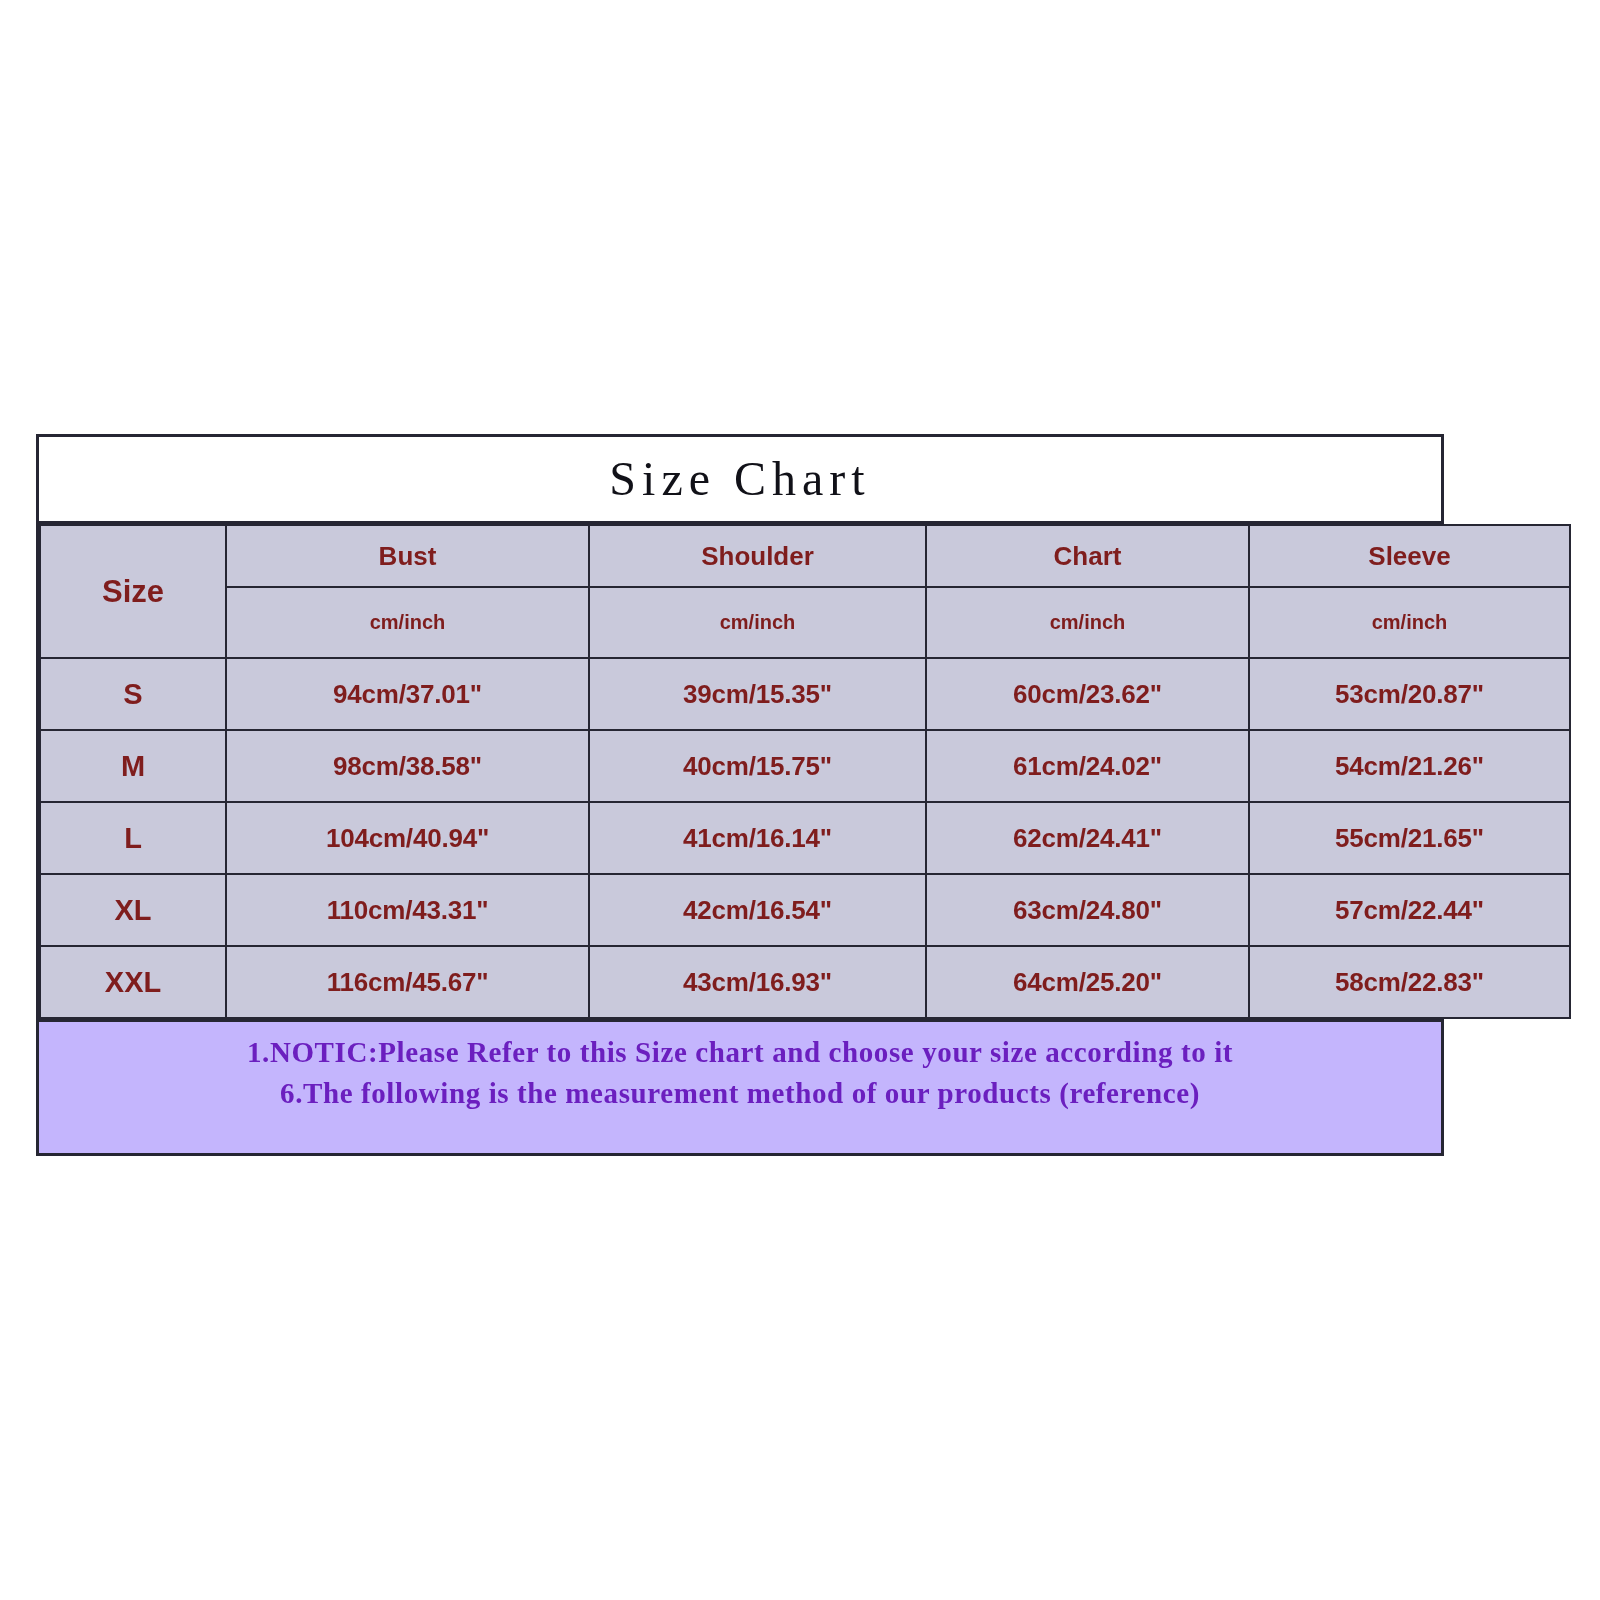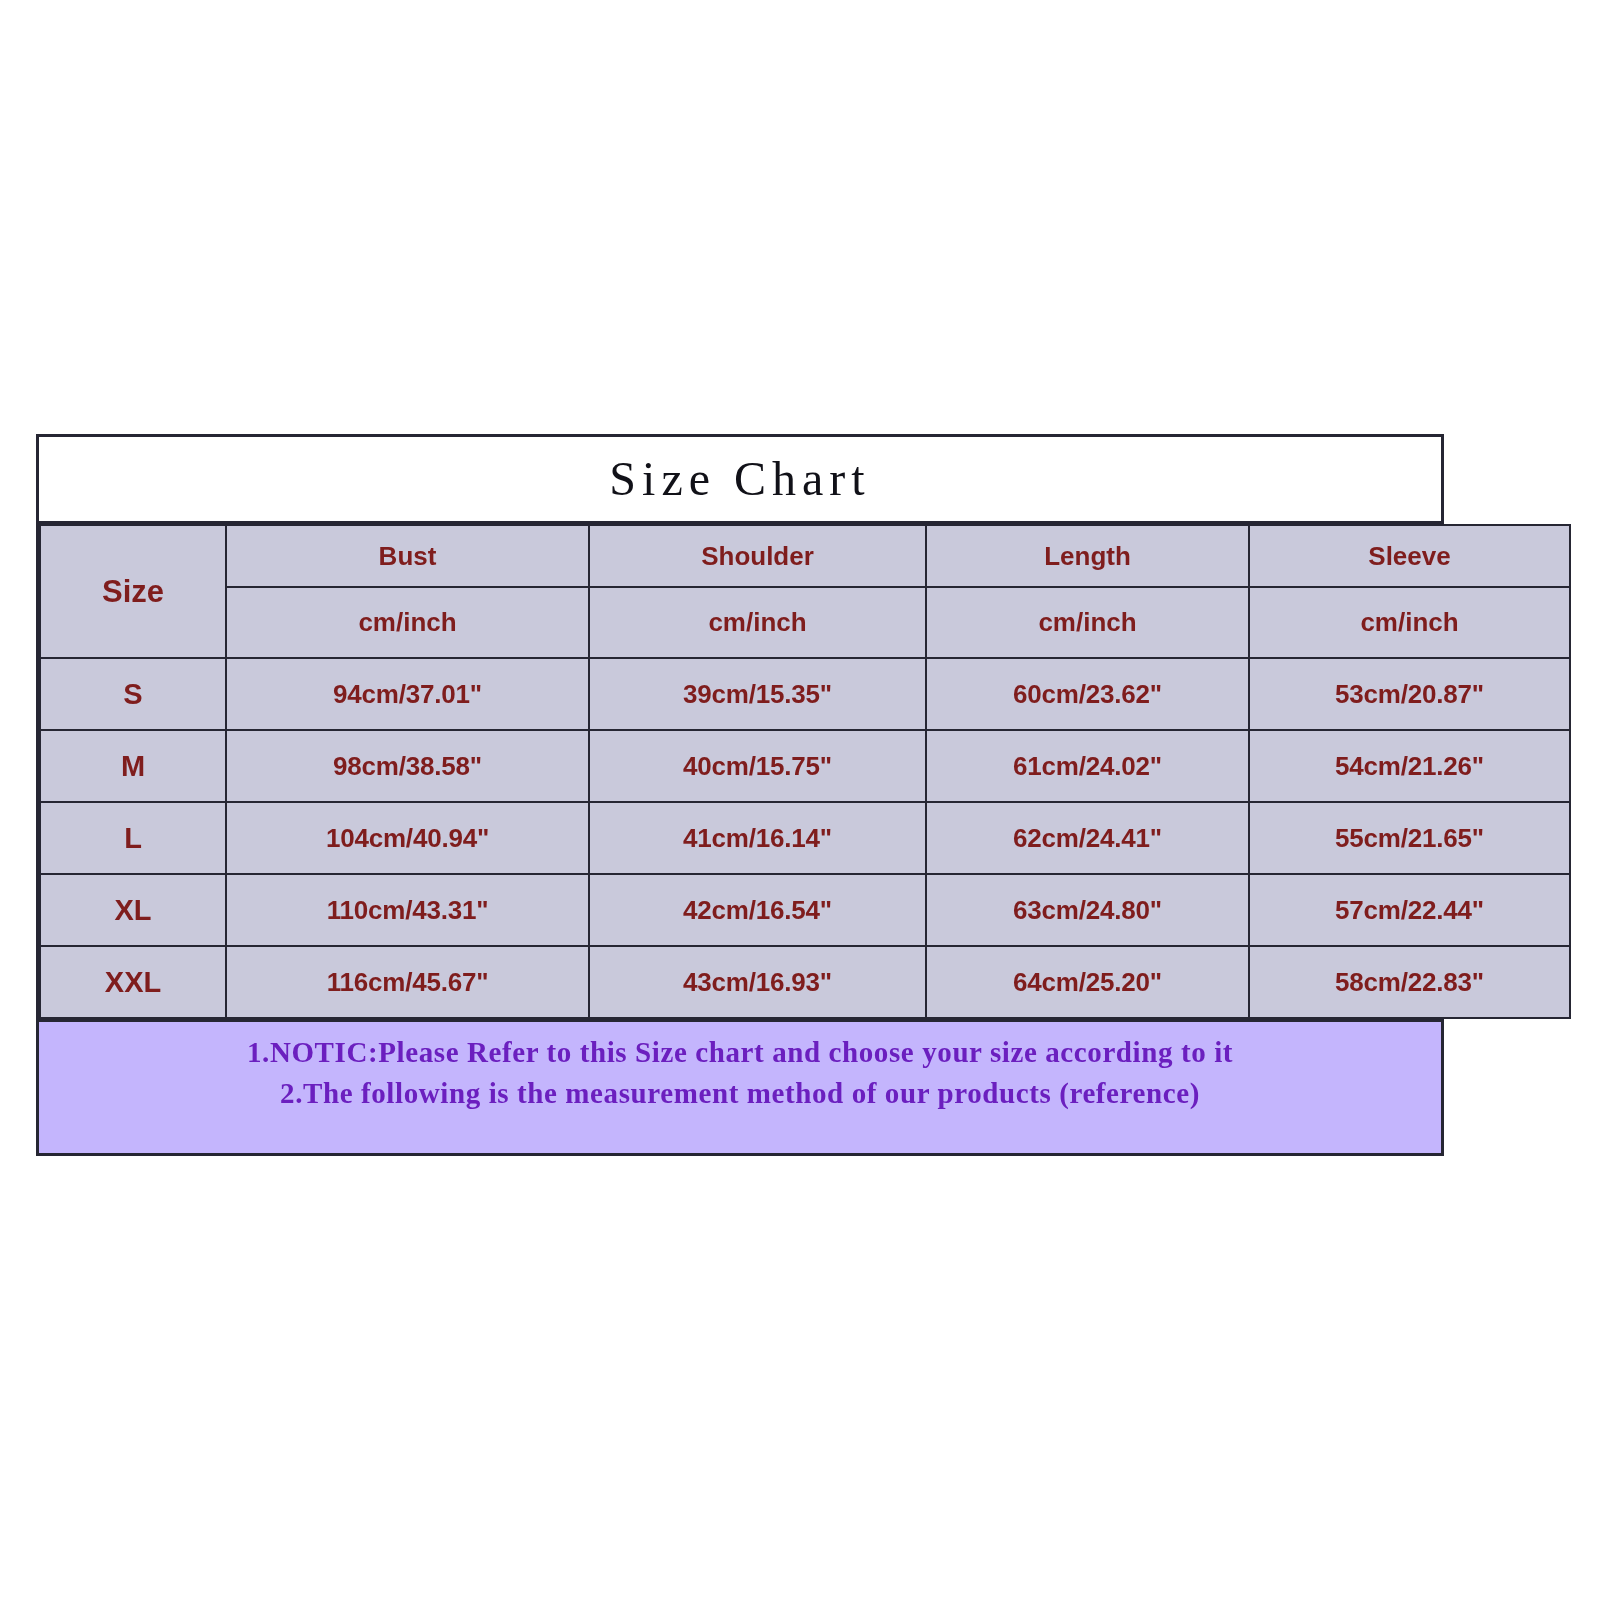--- a/index.html
+++ b/index.html
@@ -77,21 +77,21 @@
 
   th.size-head {
     font-size: 31px;
     height: 129px;
   }
   th.metric-head {
     font-size: 26px;
     height: 60px;
   }
   th.unit-head {
-    font-size: 26px;
+    font-size: 20px;
     height: 69px;
     font-weight: bold;
     margin-left: 45px;
   }
   td.size-label {
     font-size: 29px;
     height: 70px;
   }
   td.measure {
     font-size: 26px;
@@ -137,21 +137,21 @@
       <col class="c-bust">
       <col class="c-shoulder">
       <col class="c-sleeve">
       <col class="c-length">
     </colgroup>
     <thead>
       <tr>
         <th class="size-head" rowspan="2">Size</th>
         <th class="metric-head">Bust</th>
         <th class="metric-head">Shoulder</th>
-        <th class="metric-head">Length</th>
+        <th class="metric-head">Chart</th>
         <th class="metric-head">Sleeve</th>
       </tr>
       <tr>
         <th class="unit-head">cm/inch</th>
         <th class="unit-head">cm/inch</th>
         <th class="unit-head">cm/inch</th>
         <th class="unit-head">cm/inch</th>
       </tr>
     </thead>
     <tbody>
@@ -188,16 +188,16 @@
         <td class="measure">116cm/45.67"</td>
         <td class="measure">43cm/16.93"</td>
         <td class="measure">64cm/25.20"</td>
         <td class="measure">58cm/22.83"</td>
       </tr>
     </tbody>
   </table>
 
   <div id="chart-notes">
     <div class="note-line">1.NOTIC:Please Refer to this Size chart and choose your size according to it</div>
-    <div class="note-line">2.The following is the measurement method of our products (reference)</div>
+    <div class="note-line">6.The following is the measurement method of our products (reference)</div>
   </div>
 
 </div>
 
 </body></html>

